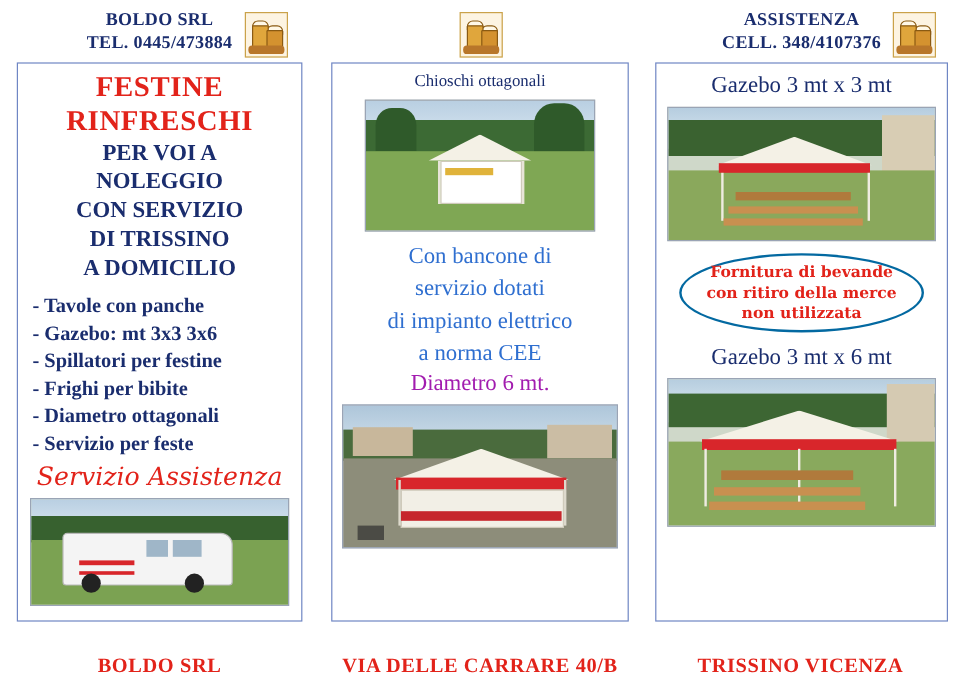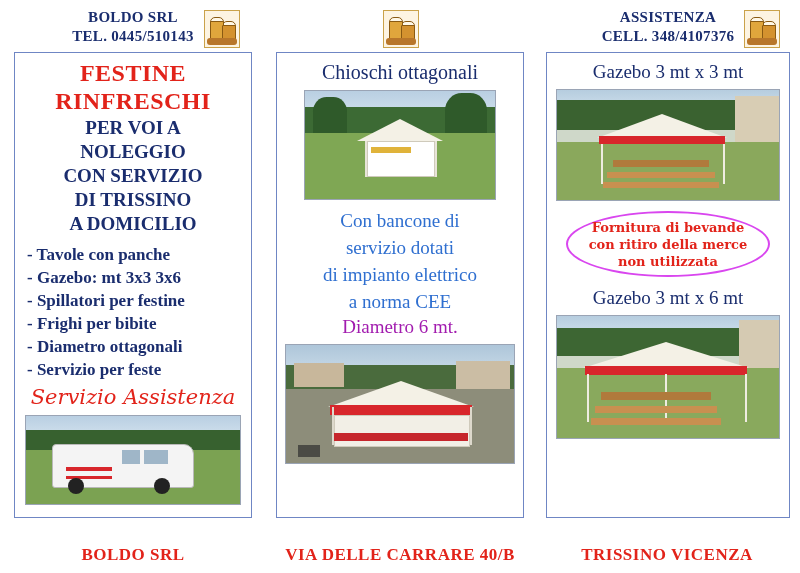--- a/index.html
+++ b/index.html
@@ -160,21 +160,21 @@
     position:absolute; background:#f4f4f4; border:1px solid #b9b9b9; border-radius:4px 10px 3px 3px;
   }
   .van-win { position:absolute; background:#9fb6c8; }
   .van-wheel { position:absolute; background:#222; border-radius:50%; }
   .van-stripe { position:absolute; background:#d8262b; }
 
   
   .mid-title {
     color: #1a2d6e;
     text-align: center;
-    font-size: 20px;
+    font-size: 14px;
     margin: 2px 0 6px 0;
   }
   .mid-caption {
     color: #2f6fd0;
     text-align: center;
     font-size: 19px;
     line-height: 25px;
     margin: 8px 0 2px 0;
   }
   .mid-diam {
@@ -188,21 +188,21 @@
   .right-title {
     color: #1a2d6e;
     text-align: center;
     font-size: 19px;
     margin: 2px 0 6px 0;
   }
   .oval {
     margin: 10px auto;
     width: 200px;
     height: 62px;
-    border: 2px solid #d946ef;
+    border: 2px solid #0369a1;
     border-radius: 50%/50%;
     display: flex;
     align-items: center;
     justify-content: center;
     text-align: center;
   }
   .oval-text {
     color: #e2231a;
     font-weight: bold;
     font-size: 13px;
@@ -231,21 +231,21 @@
 </style>
 </head>
 <body>
 
 <div class="page">
   <div class="columns">
 
     <div class="col col-left">
       <div class="hdr">
         <div class="hdr-text">BOLDO SRL</div>
-        <div class="hdr-text">TEL. 0445/510143</div>
+        <div class="hdr-text">TEL. 0445/473884</div>
         <div class="logo" style="right:12px;">
           <div class="foam f1"></div>
           <div class="foam f2"></div>
           <div class="mug m1"></div>
           <div class="mug m2"></div>
           <div class="hand"></div>
         </div>
       </div>
 
       <div class="panel panel-left">

